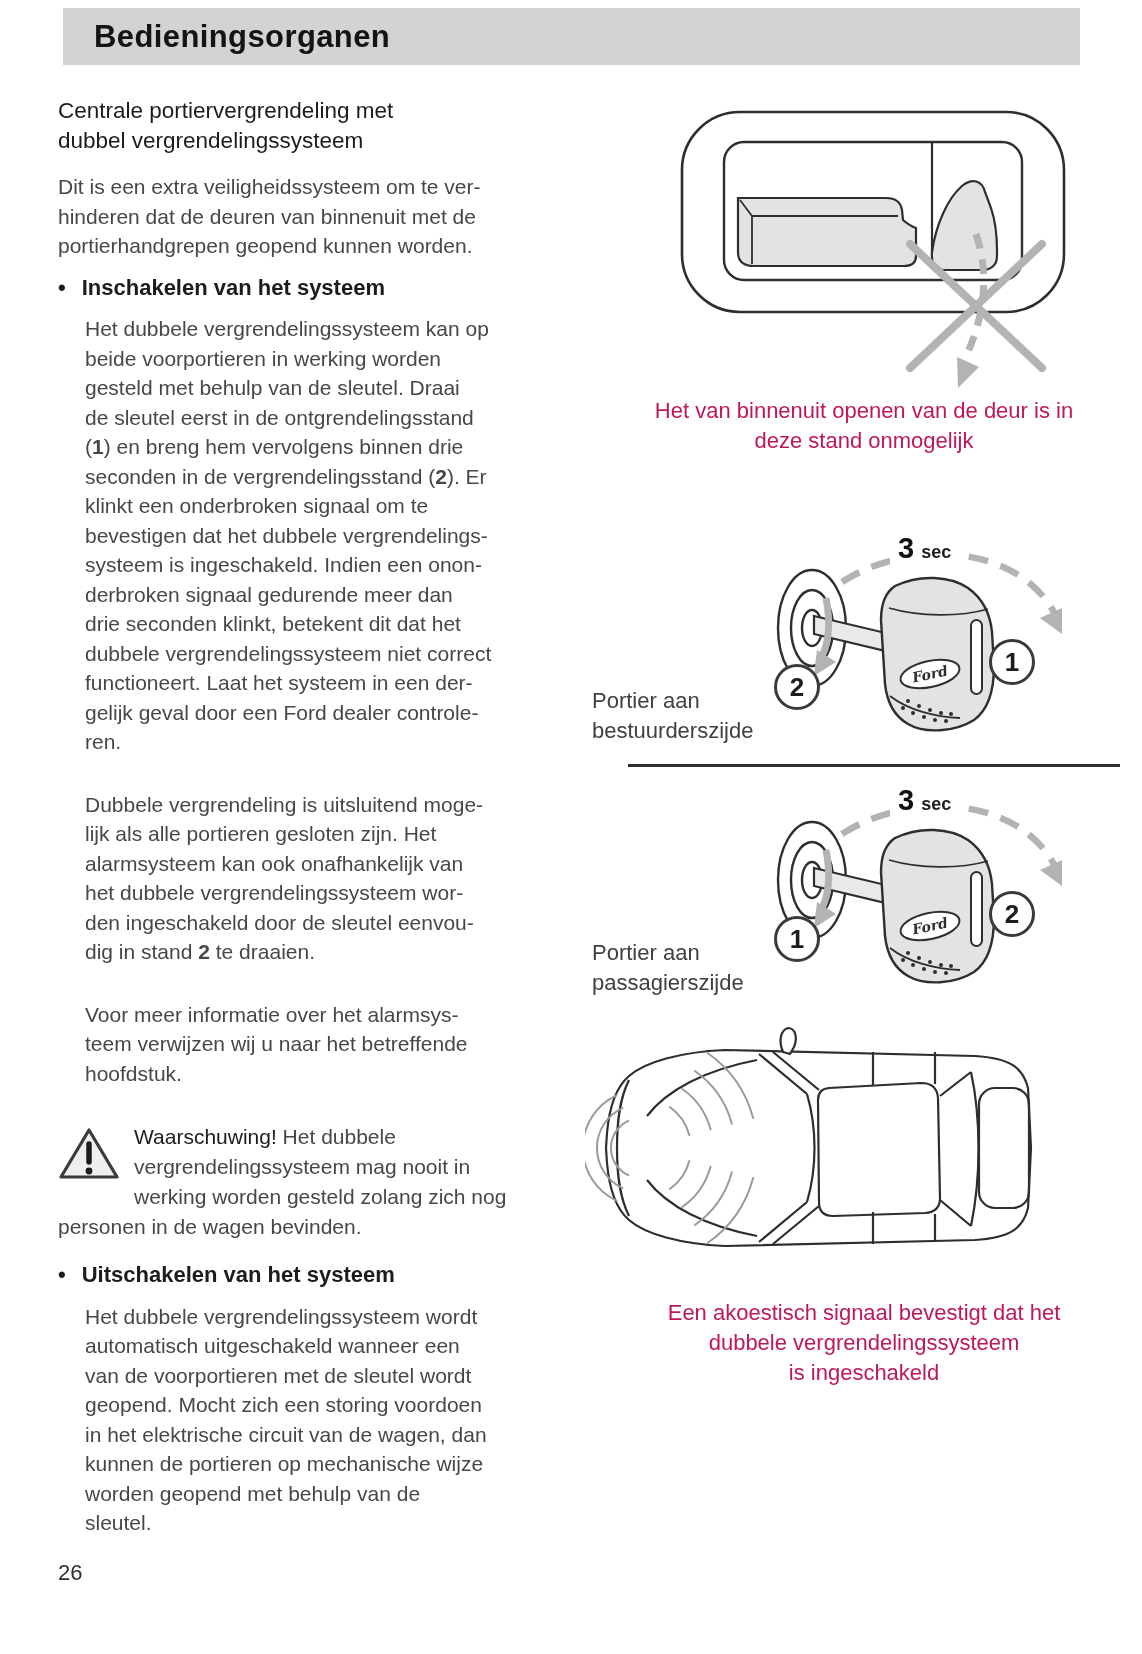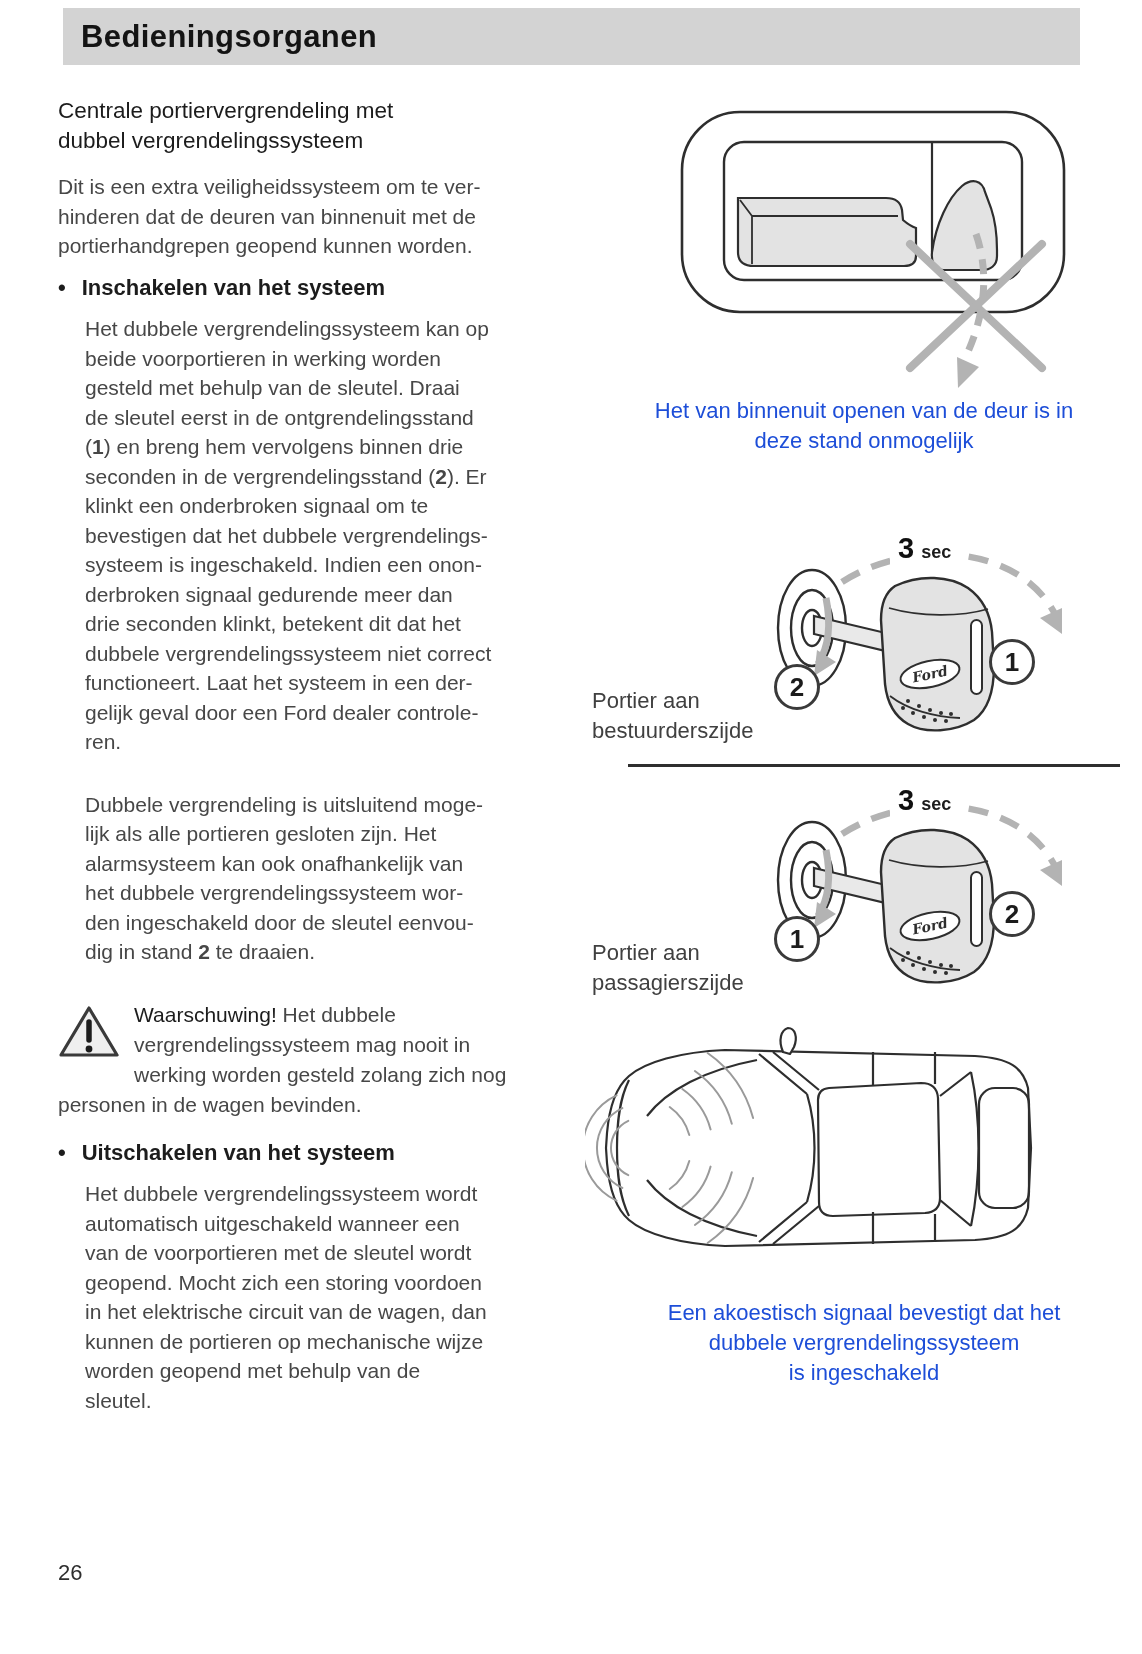--- a/index.html
+++ b/index.html
@@ -3,40 +3,40 @@
 <meta charset="utf-8">
 <style>
   html,body{margin:0;padding:0;background:#fff;}
   .page{position:relative;width:1142px;height:1654px;background:#fff;overflow:hidden;
         font-family:"Liberation Sans",sans-serif;color:#474747;}
   .pre{white-space:pre-line;}
 
   
   .header-bar{position:absolute;left:63px;top:8px;width:1017px;height:57px;background:#d3d3d3;
               display:flex;align-items:center;}
-  .header-title{font-size:31px;font-weight:bold;color:#141414;letter-spacing:.4px;padding-left:18px;}
+  .header-title{font-size:31px;font-weight:bold;color:#141414;letter-spacing:.4px;padding-left:31px;}
 
   
   .col-left{position:absolute;left:58px;top:96px;width:494px;font-size:21px;line-height:29.5px;}
   .h2{font-size:22.5px;line-height:30px;font-weight:normal;color:#1c1c1c;margin:0 0 16px;}
   .intro{margin:8px 0 12px;}
   .bullet-head{display:flex;gap:16px;margin:0 0 12px;font-weight:bold;color:#1c1c1c;font-size:22px;}
   .bullet-dot{font-size:22px;line-height:29px;color:#1c1c1c;}
   .p-ind{margin:0 0 33px;padding-left:27px;}
   .mb34{margin-bottom:34px;}
   .warning{margin:0 0 18px;font-size:21px;line-height:30px;}
   .warning .wlabel{font-weight:normal;color:#1c1c1c;}
   .tri{float:left;margin:4px 14px 2px 0;}
   .pagenum{position:absolute;left:58px;top:1560px;font-size:22px;color:#2e2e2e;}
 
   
   .fig{position:absolute;}
   .fig svg{position:absolute;left:0;top:0;}
   .fig-caption{position:absolute;left:588px;width:552px;text-align:center;font-size:22px;
-               line-height:30px;color:#1d4ed8;white-space:pre-line;}
+               line-height:30px;color:#be185d;white-space:pre-line;}
   .divider{position:absolute;left:628px;top:764px;width:492px;height:3px;background:#2e2e2e;}
   .badge{position:absolute;width:40px;height:40px;border:3px solid #3a3a3a;border-radius:50%;
          background:#fff;font-size:26px;font-weight:bold;color:#1c1c1c;
          display:flex;align-items:center;justify-content:center;z-index:3;}
   .sec-label{position:absolute;left:300px;top:8px;background:#fff;padding:0 8px;
              display:flex;align-items:baseline;gap:7px;z-index:3;}
   .sec-label .v{font-size:29px;font-weight:bold;color:#101010;}
   .sec-label .u{font-size:18px;font-weight:600;color:#1c1c1c;}
   .fig-side-label{position:absolute;left:2px;top:162px;font-size:22px;line-height:29.5px;
                   color:#404040;white-space:pre-line;z-index:3;}
@@ -79,20 +79,23 @@
 gelijk geval door een Ford dealer controle-
 ren.</span></p>
 
     <p class="p-ind pre"><span>Dubbele vergrendeling is uitsluitend moge-
 lijk als alle portieren gesloten zijn. Het
 alarmsysteem kan ook onafhankelijk van
 het dubbele vergrendelingssysteem wor-
 den ingeschakeld door de sleutel eenvou-
 dig in stand </span><b>2</b><span> te draaien.</span></p>
 
+    <p class="p-ind pre mb34">Voor meer informatie over het alarmsys-
+teem verwijzen wij u naar het betreffende
+hoofdstuk.</p>
 
     <div class="warning">
       <svg class="tri" width="62" height="55" viewBox="0 0 62 55">
         <polygon points="31,4 59,51 3,51" fill="#efefef" stroke="#3a3a3a" stroke-width="3.2" stroke-linejoin="round"></polygon>
         <line x1="31" y1="18" x2="31" y2="36" stroke="#1c1c1c" stroke-width="5.5" stroke-linecap="round"></line>
         <circle cx="31" cy="45" r="3.4" fill="#1c1c1c"></circle>
       </svg>
       <span class="wlabel">Waarschuwing!</span><span class="pre"> Het dubbele
 vergrendelingssysteem mag nooit in
 werking worden gesteld zolang zich nog

